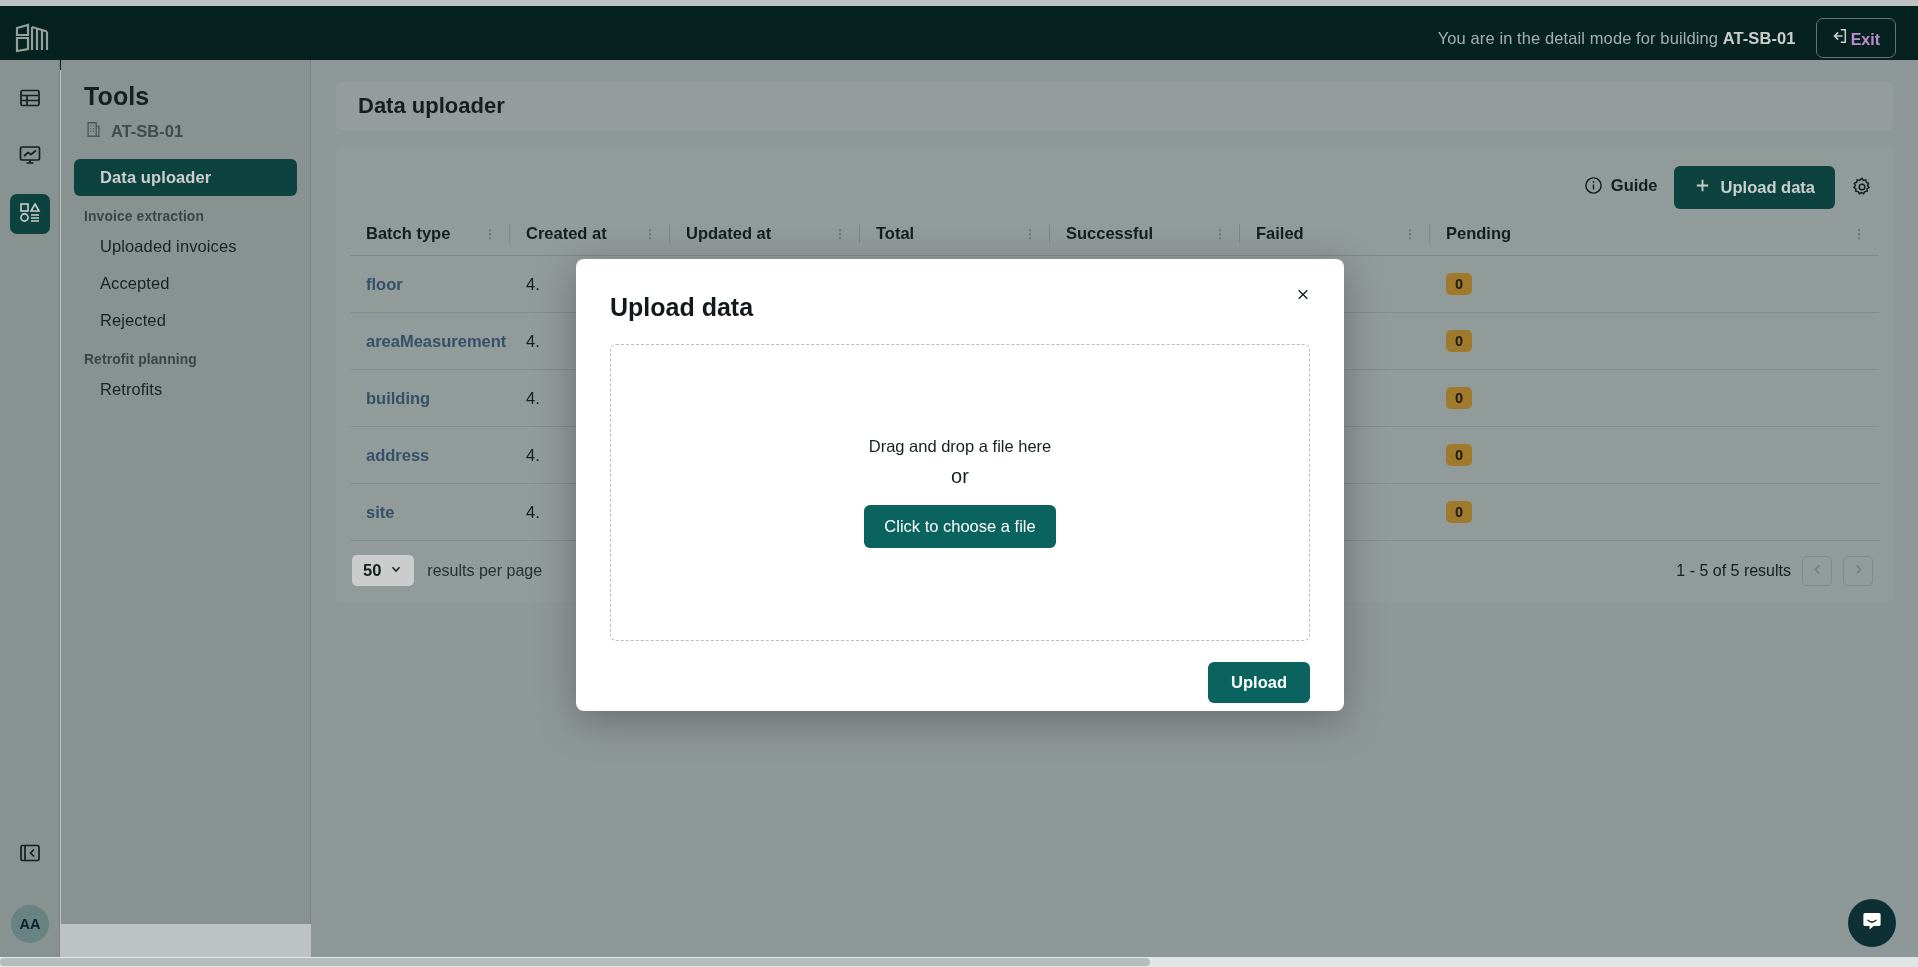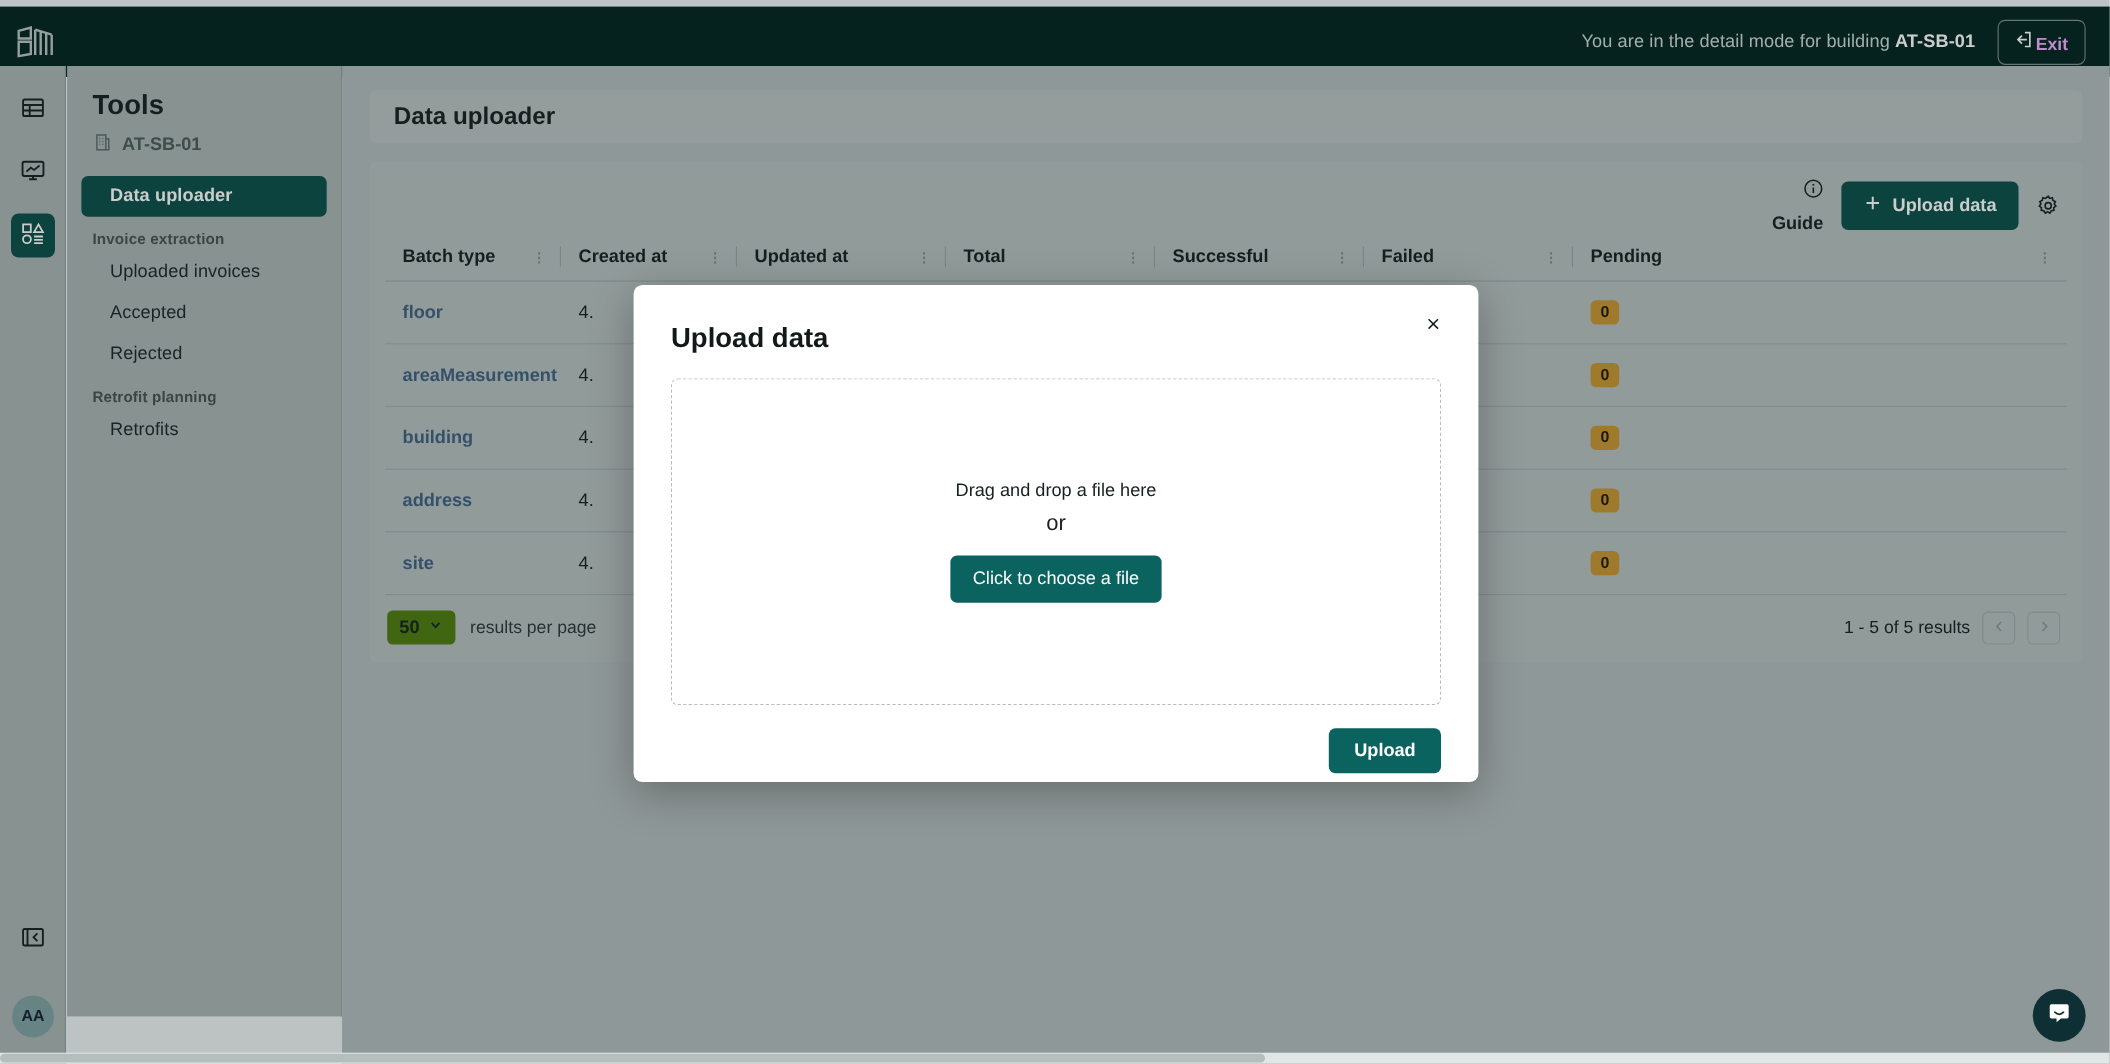--- a/index.html
+++ b/index.html
@@ -114,22 +114,22 @@
 
   .card {
     background: #b5bfbe; border-radius: 6px;
     padding: 15px 14px 0 14px;
   }
   .card-toolbar {
     display: flex; align-items: center; justify-content: flex-end;
     gap: 16px; height: 50px; padding-right: 6px;
   }
   .guide-btn {
-    display: flex; align-items: flex-end; gap: 8px;
-    font-size: 16.5px; color: #15201f; font-weight: 600; cursor: pointer; flex-direction: column;
+    display: flex; align-items: flex-start; gap: 8px;
+    font-size: 16.5px; color: #15201f; font-weight: 600; cursor: pointer;
   }
   .upload-data-btn {
     display: flex; align-items: center; gap: 10px;
     background: #0b4f4a; color: #fff;
     font-size: 16.5px; font-weight: 700;
     border: none; border-radius: 6px;
     padding: 11px 20px; cursor: pointer;
   }
   .gear-btn { cursor: pointer; display: flex; align-items: center; }
 
@@ -160,21 +160,21 @@
     font-size: 14.5px; font-weight: 600;
     border-radius: 5px; padding: 3px 9px; min-width: 24px; text-align: center;
   }
 
   .table-footer {
     display: flex; align-items: center;
     padding: 14px 6px 16px 2px;
   }
   .per-page {
     display: flex; align-items: center; gap: 8px;
-    background: #4d7c0f; border-radius: 5px;
+    background: #ffffff; border-radius: 5px;
     padding: 6px 11px; cursor: pointer;
     font-size: 16.5px; font-weight: 700; color: #15201f;
   }
   .per-page-label { font-size: 16px; color: #2b3836; margin-left: 13px; }
   .pager { margin-left: auto; display: flex; align-items: center; gap: 11px; }
   .pager-text { font-size: 16px; color: #16211f; }
   .pg-btn {
     width: 30px; height: 30px; border: 1px solid #9dabA9;
     border: 1px solid #9daba9;
     border-radius: 5px; display: flex; align-items: center; justify-content: center;

